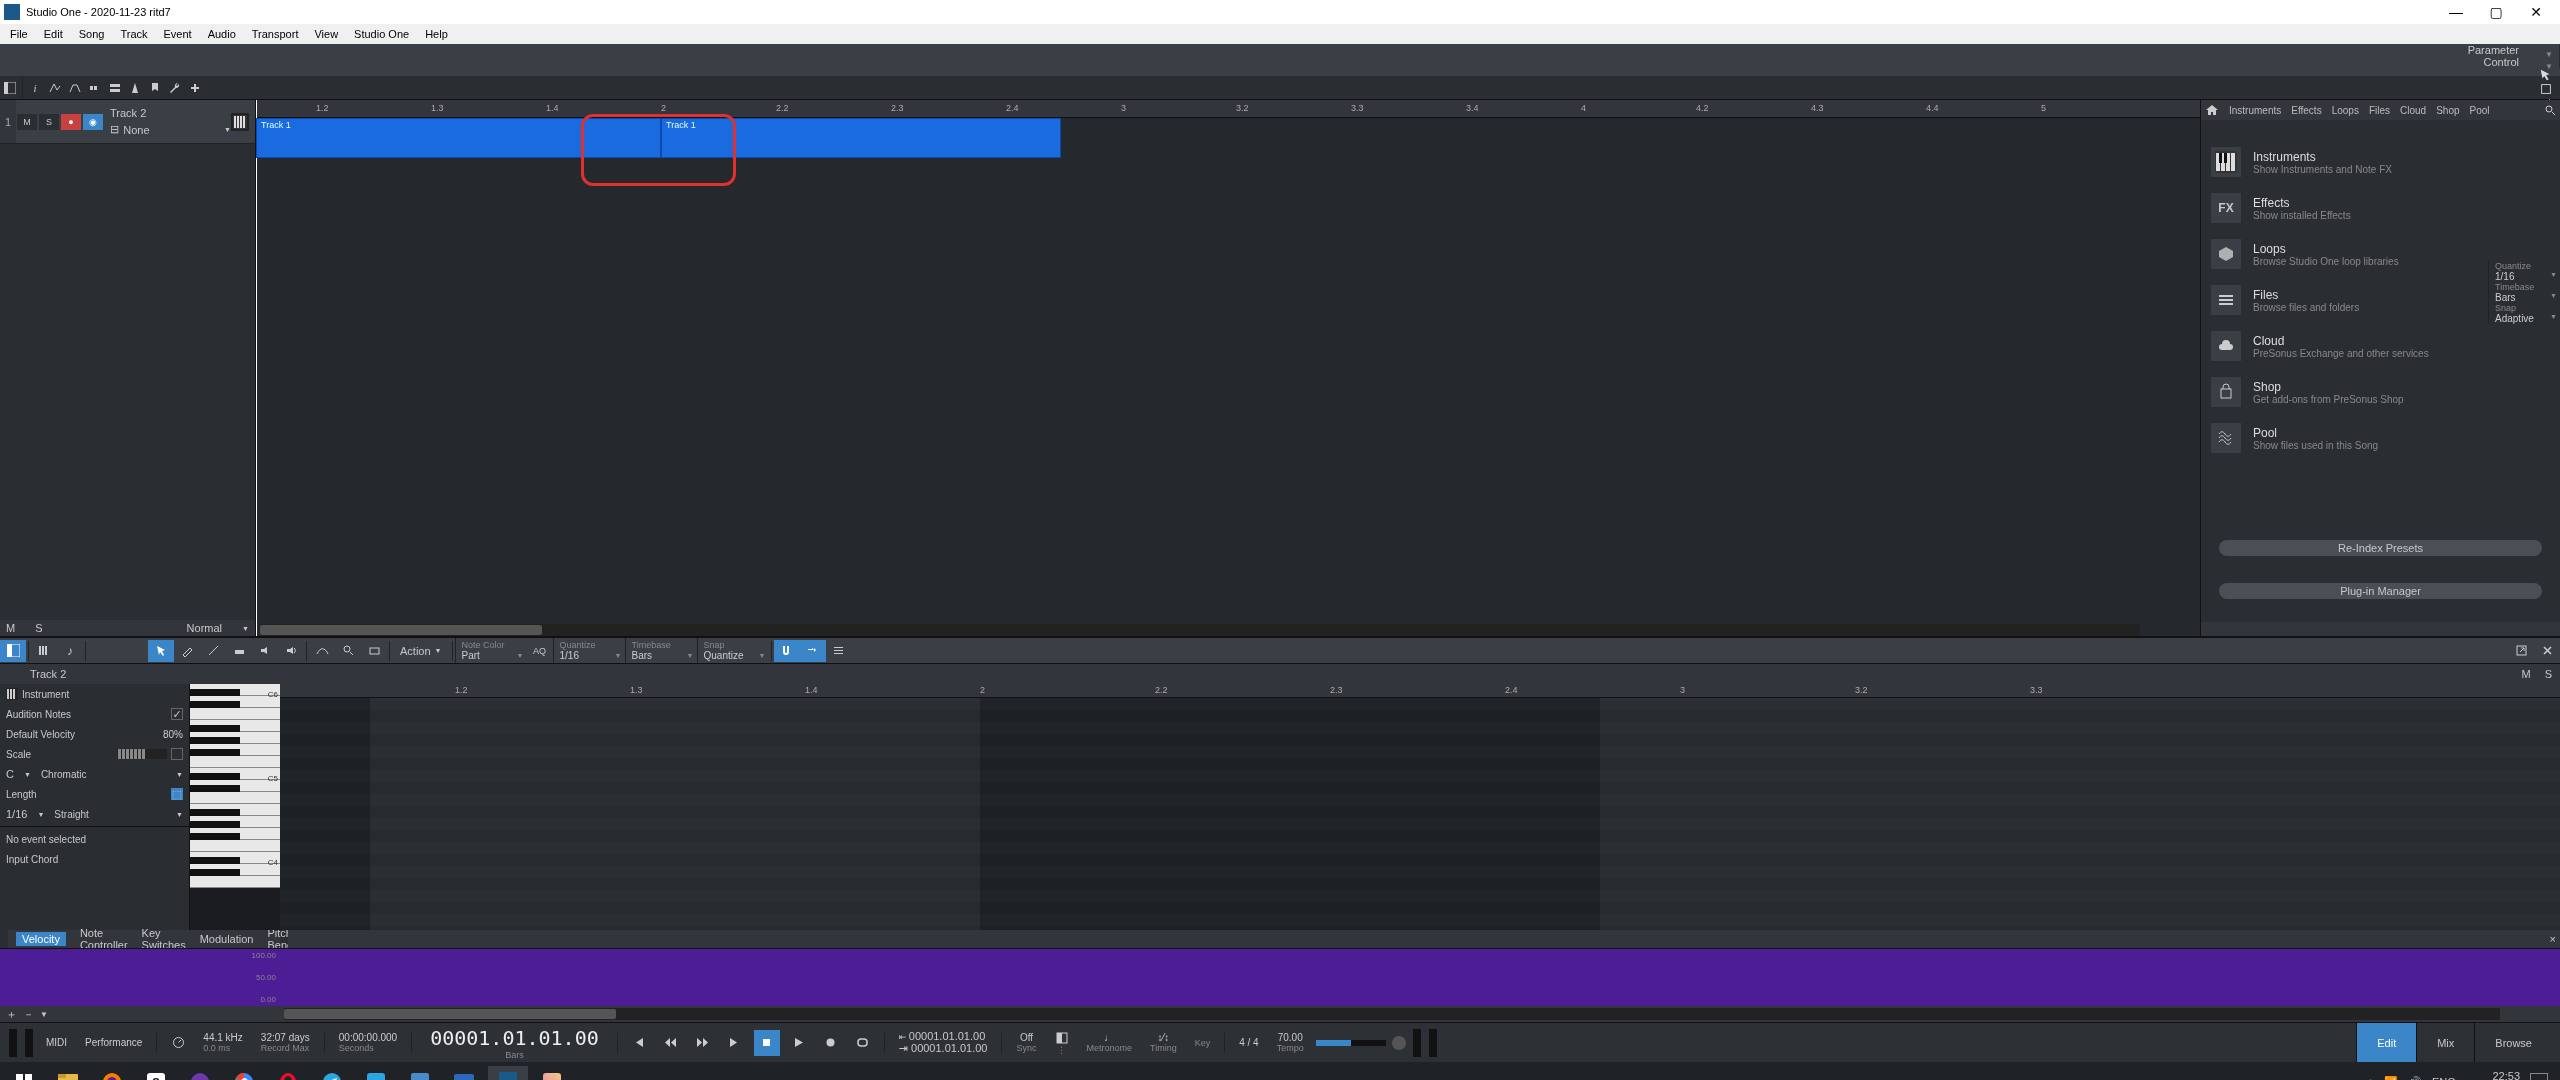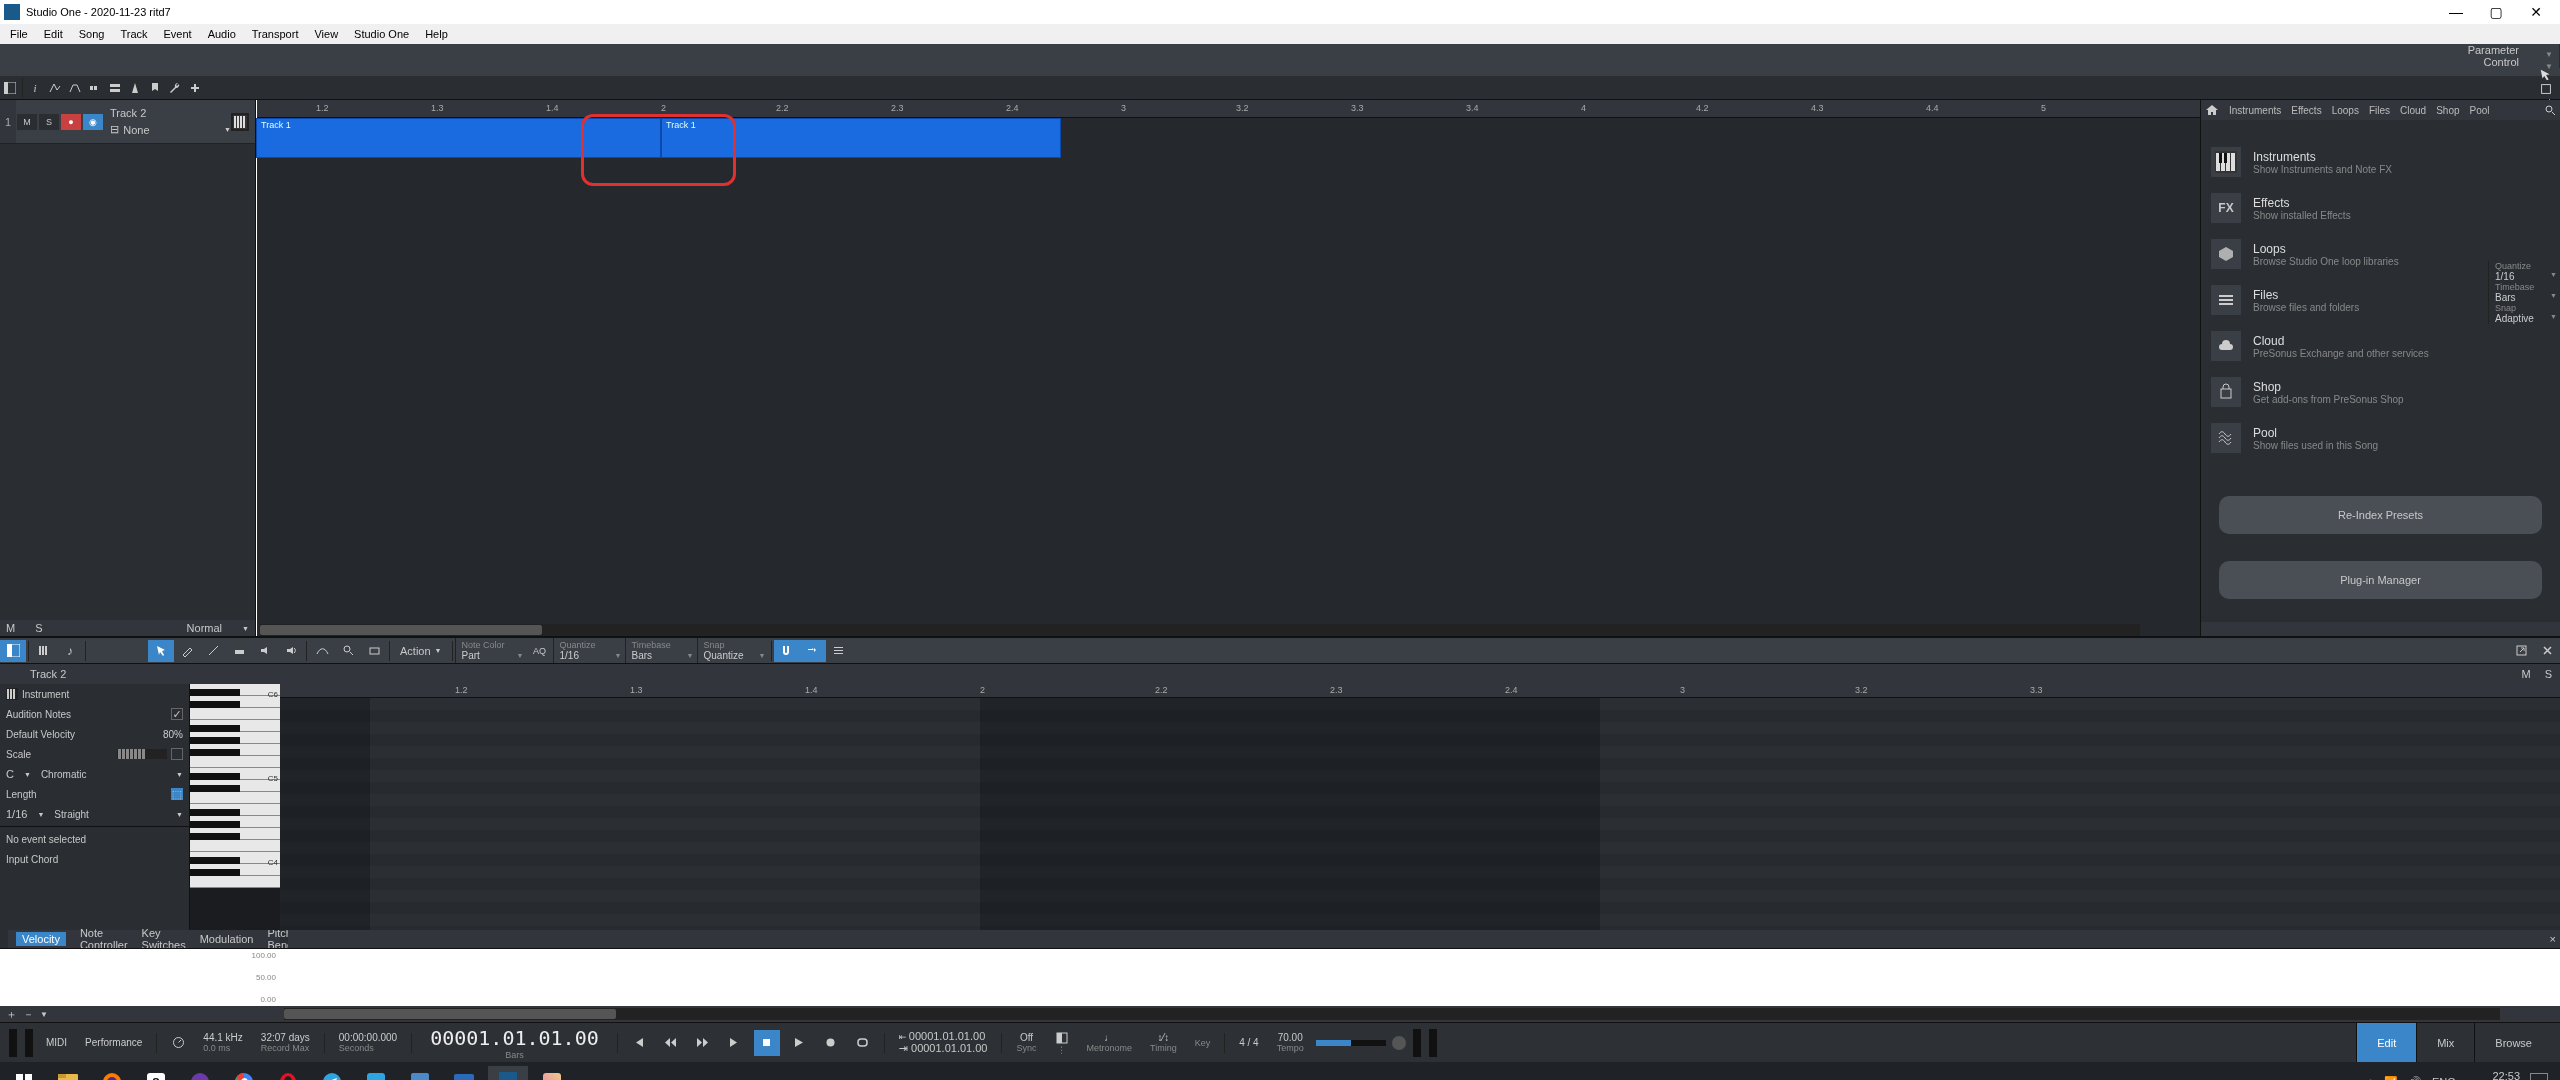--- a/index.html
+++ b/index.html
@@ -44,21 +44,21 @@
 .playhead { position:absolute; top:0; bottom:0; width:1px; background:#fff; left:0;}
 .highlight-box { position: absolute; border: 3px solid #e03030; border-radius: 12px; pointer-events: none; }
 .browser { width: 360px; background: #2a2e33; border-left: 1px solid #111; display: flex; flex-direction: column; gap: 19px; }
 .btabs { height: 20px; background: #32363c; display: flex; align-items: center; padding: 0 4px; gap: 10px; }
 .btabs .bt { font-size: 10px; color: #bbb; }
 .btabs .homeicon { width: 14px; height: 14px; }
 .bsection { display: flex; align-items: center; padding: 8px 10px; gap: 12px; }
 .bsection .bicon { width: 30px; height: 30px; background: #3a3f46; display: flex; align-items: center; justify-content: center; }
 .bsection .btxt .bhead { font-size: 12px; color: #ddd; }
 .bsection .btxt .bsub { font-size: 10px; color: #888; }
-.bbtn { margin: 4px 18px; height: 38px; background: #4a4f56; display: flex; align-items: center; justify-content: center; border-radius: 10px; }
+.bbtn { margin: 4px 18px; height: 16px; background: #4a4f56; display: flex; align-items: center; justify-content: center; border-radius: 10px; }
 .msrow { position:absolute; bottom:0; left:0; right:0; height:16px; background:#32363c; display:flex; align-items:center; padding:0 6px; gap:20px; font-size:10px;}
 .msrow .sp { flex:1;}
 .editor { height: 386px; background: #2a2e33; border-top: 2px solid #111; display: flex; flex-direction: column; }
 .edtoolbar { height: 26px; background: #3a3f46; display: flex; align-items: center; border-bottom: 1px solid #111; }
 .edtoolbar .edbtn { width: 26px; height: 22px; display: flex; align-items: center; justify-content: center; }
 .edtoolbar .edbtn.active { background: #3a86c8; }
 .edtoolbar .edbtn svg { width: 13px; height: 13px; }
 .edheader { height: 20px; background: #32363c; display: flex; align-items: center; }
 .edheader .edtname { padding: 0 30px; }
 .edbody { flex: 1; display: flex; }
@@ -90,21 +90,21 @@
 .footerbtns { margin-left:auto; display:flex; height:100%;}
 .footerbtns .fbtn { padding: 0 20px; display:flex; align-items:center; border-left:1px solid #111;}
 .footerbtns .fbtn.active { background:#3a86c8; color:#fff;}
 .taskbar { height: 40px; background: #1f2226; display: flex; align-items: center; padding: 0 4px; gap: 4px; }
 .taskbar .tb { width: 40px; height: 32px; display: flex; align-items: center; justify-content: center; }
 .taskbar .tb.active { background: #3a3f46; border-bottom: 2px solid #6af; }
 .taskbar .tray { margin-left:auto; display:flex; align-items:center; gap:10px; padding:0 8px;}
 .taskbar .tray .clock { display:flex; flex-direction:column; align-items:flex-end; font-size:10px;}
 .lanes { height:18px; background:#32363c; display:flex; align-items:center; gap:14px; padding:0 8px; font-size:10px;margin-left:8px;}
 .lanes .lane.active { background:#3a86c8; padding:1px 6px; color:#fff;}
-.velarea { height:58px; background:#ffffff; border-top:1px solid #111; position:relative;}
+.velarea { height:58px; background:#4c1d95; border-top:1px solid #111; position:relative;}
 .velarea .vlbl{ position:absolute; left:4px; font-size:8px; color:#888;}
 .addrow { height:16px; background:#32363c; display:flex; align-items:center; gap:6px; padding:0 6px;}
 .scroller { position:absolute; bottom:0; right:16px; left:280px; height:12px; background:#222;}
 .scroller .thumb{ position:absolute; left:0; width:15%; top:1px; bottom:1px; background:#555; border-radius:2px;}
 </style>
 </head>
 <body>
 
 <div class="titlebar">
   <div class="icon"></div>

